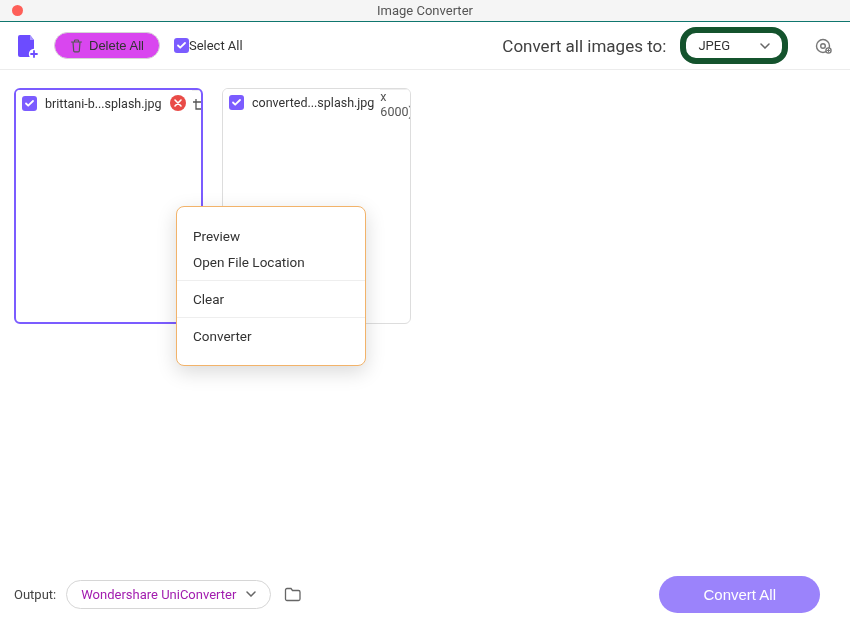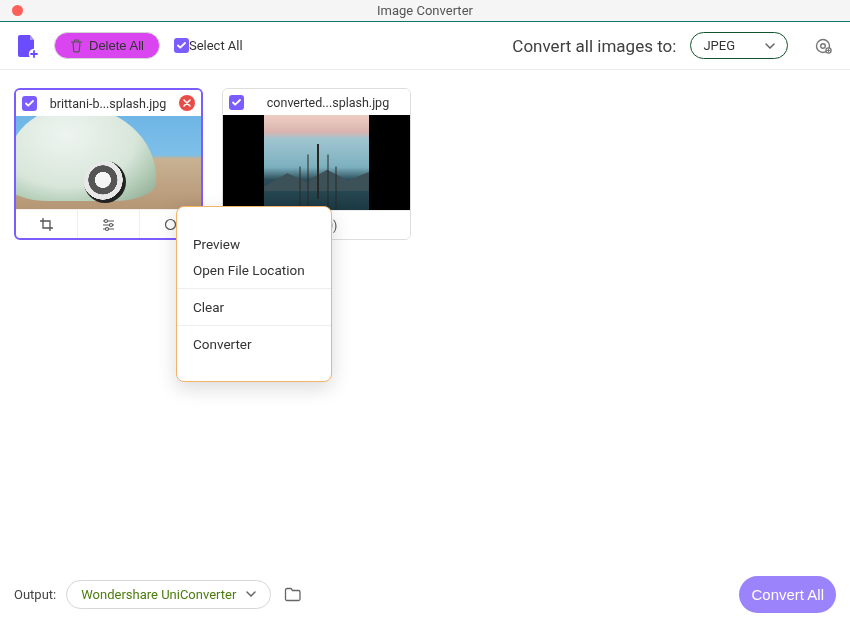--- a/index.html
+++ b/index.html
@@ -60,21 +60,21 @@
     }
     .chk {
       width: 15px; height: 15px; border-radius: 3px;
       background: #7b5cff;
       display: flex; align-items: center; justify-content: center;
     }
     .chk svg { display: block; }
     .spacer { flex: 1; }
     .convert-label { font-size: 17px; color: #404040; }
     .format-select {
-      border: 1px solid #14532d;
+      border: 6px solid #14532d;
       border-radius: 16px;
       padding: 5px 12px;
       display: flex; align-items: center; gap: 30px;
       font-size: 13px; color: #333;
       cursor: pointer;
       min-width: 82px;
       justify-content: center;
     }
     .gear-btn {
       width: 26px; height: 26px;
@@ -84,27 +84,26 @@
     
     .main {
       padding: 18px 14px;
       display: flex;
       gap: 19px;
       height: 498px;
       position: relative;
     }
     .card {
       width: 189px;
-      height: 152px;
+      height: 236px;
       border: 1px solid #ddd;
       border-radius: 6px;
       overflow: hidden;
-      display: flex; flex-direction: column;
-      background: #fff;
-      text-align: center;
+      display: flex; 
+      background: #fff;
     }
     .card.active {
       border: 2px solid #7b5cff;
     }
     .card-header {
       height: 26px;
       display: flex; align-items: center;
       padding: 0 6px;
       gap: 8px;
       background: #fff;
@@ -198,65 +197,65 @@
       height: 29px;
       display: flex; align-items: center; justify-content: center;
       font-size: 12.5px; color: #555;
       border-top: 1px solid #eee;
       background: #fff;
     }
     
     .ctx {
       position: absolute;
       left: 176px; top: 206px;
-      width: 156px;
+      width: 190px;
       background: #fff;
       border: 1.5px solid #f2b36a;
       border-radius: 8px;
       box-shadow: 0 6px 20px rgba(0,0,0,0.15);
-      padding: 24px 0;
+      padding: 16px 0;
       z-index: 10;
     }
     .ctx-item {
       padding: 5px 16px;
       font-size: 13.5px;
       color: #333;
       cursor: pointer;
     }
     .ctx-sep {
       height: 1px; background: #eee; margin: 5px 0;
     }
     
     .footer {
       position: absolute;
-      left: 0; bottom: 0; right: 0;
+      left: 0; bottom: 0; right: 16px;
       height: 54px;
       display: flex; align-items: center;
       padding: 0 14px;
       gap: 10px;
     }
     .out-label { font-size: 13px; color: #444; }
     .out-select {
       border: 1px solid #d6d6d6;
       border-radius: 16px;
       padding: 6px 14px;
       display: flex; align-items: center; gap: 10px;
-      font-size: 13px; color: #4d7c0f;
+      font-size: 13px; color: #a21caf;
     }
     .folder-btn {
       width: 24px; height: 24px;
       display: flex; align-items: center; justify-content: center;
     }
     .convert-btn {
       margin-left: auto;
       background: #9b83fb;
       color: #fff;
       border: none;
       border-radius: 20px;
-      padding: 10px 12px;
+      padding: 10px 44px;
       font-size: 15px;
       cursor: pointer;
     }
   </style>
 </head>
 <body>
 
 <div class="titlebar">
   <div class="close-dot"></div>
   <div class="title">Image Converter</div>

